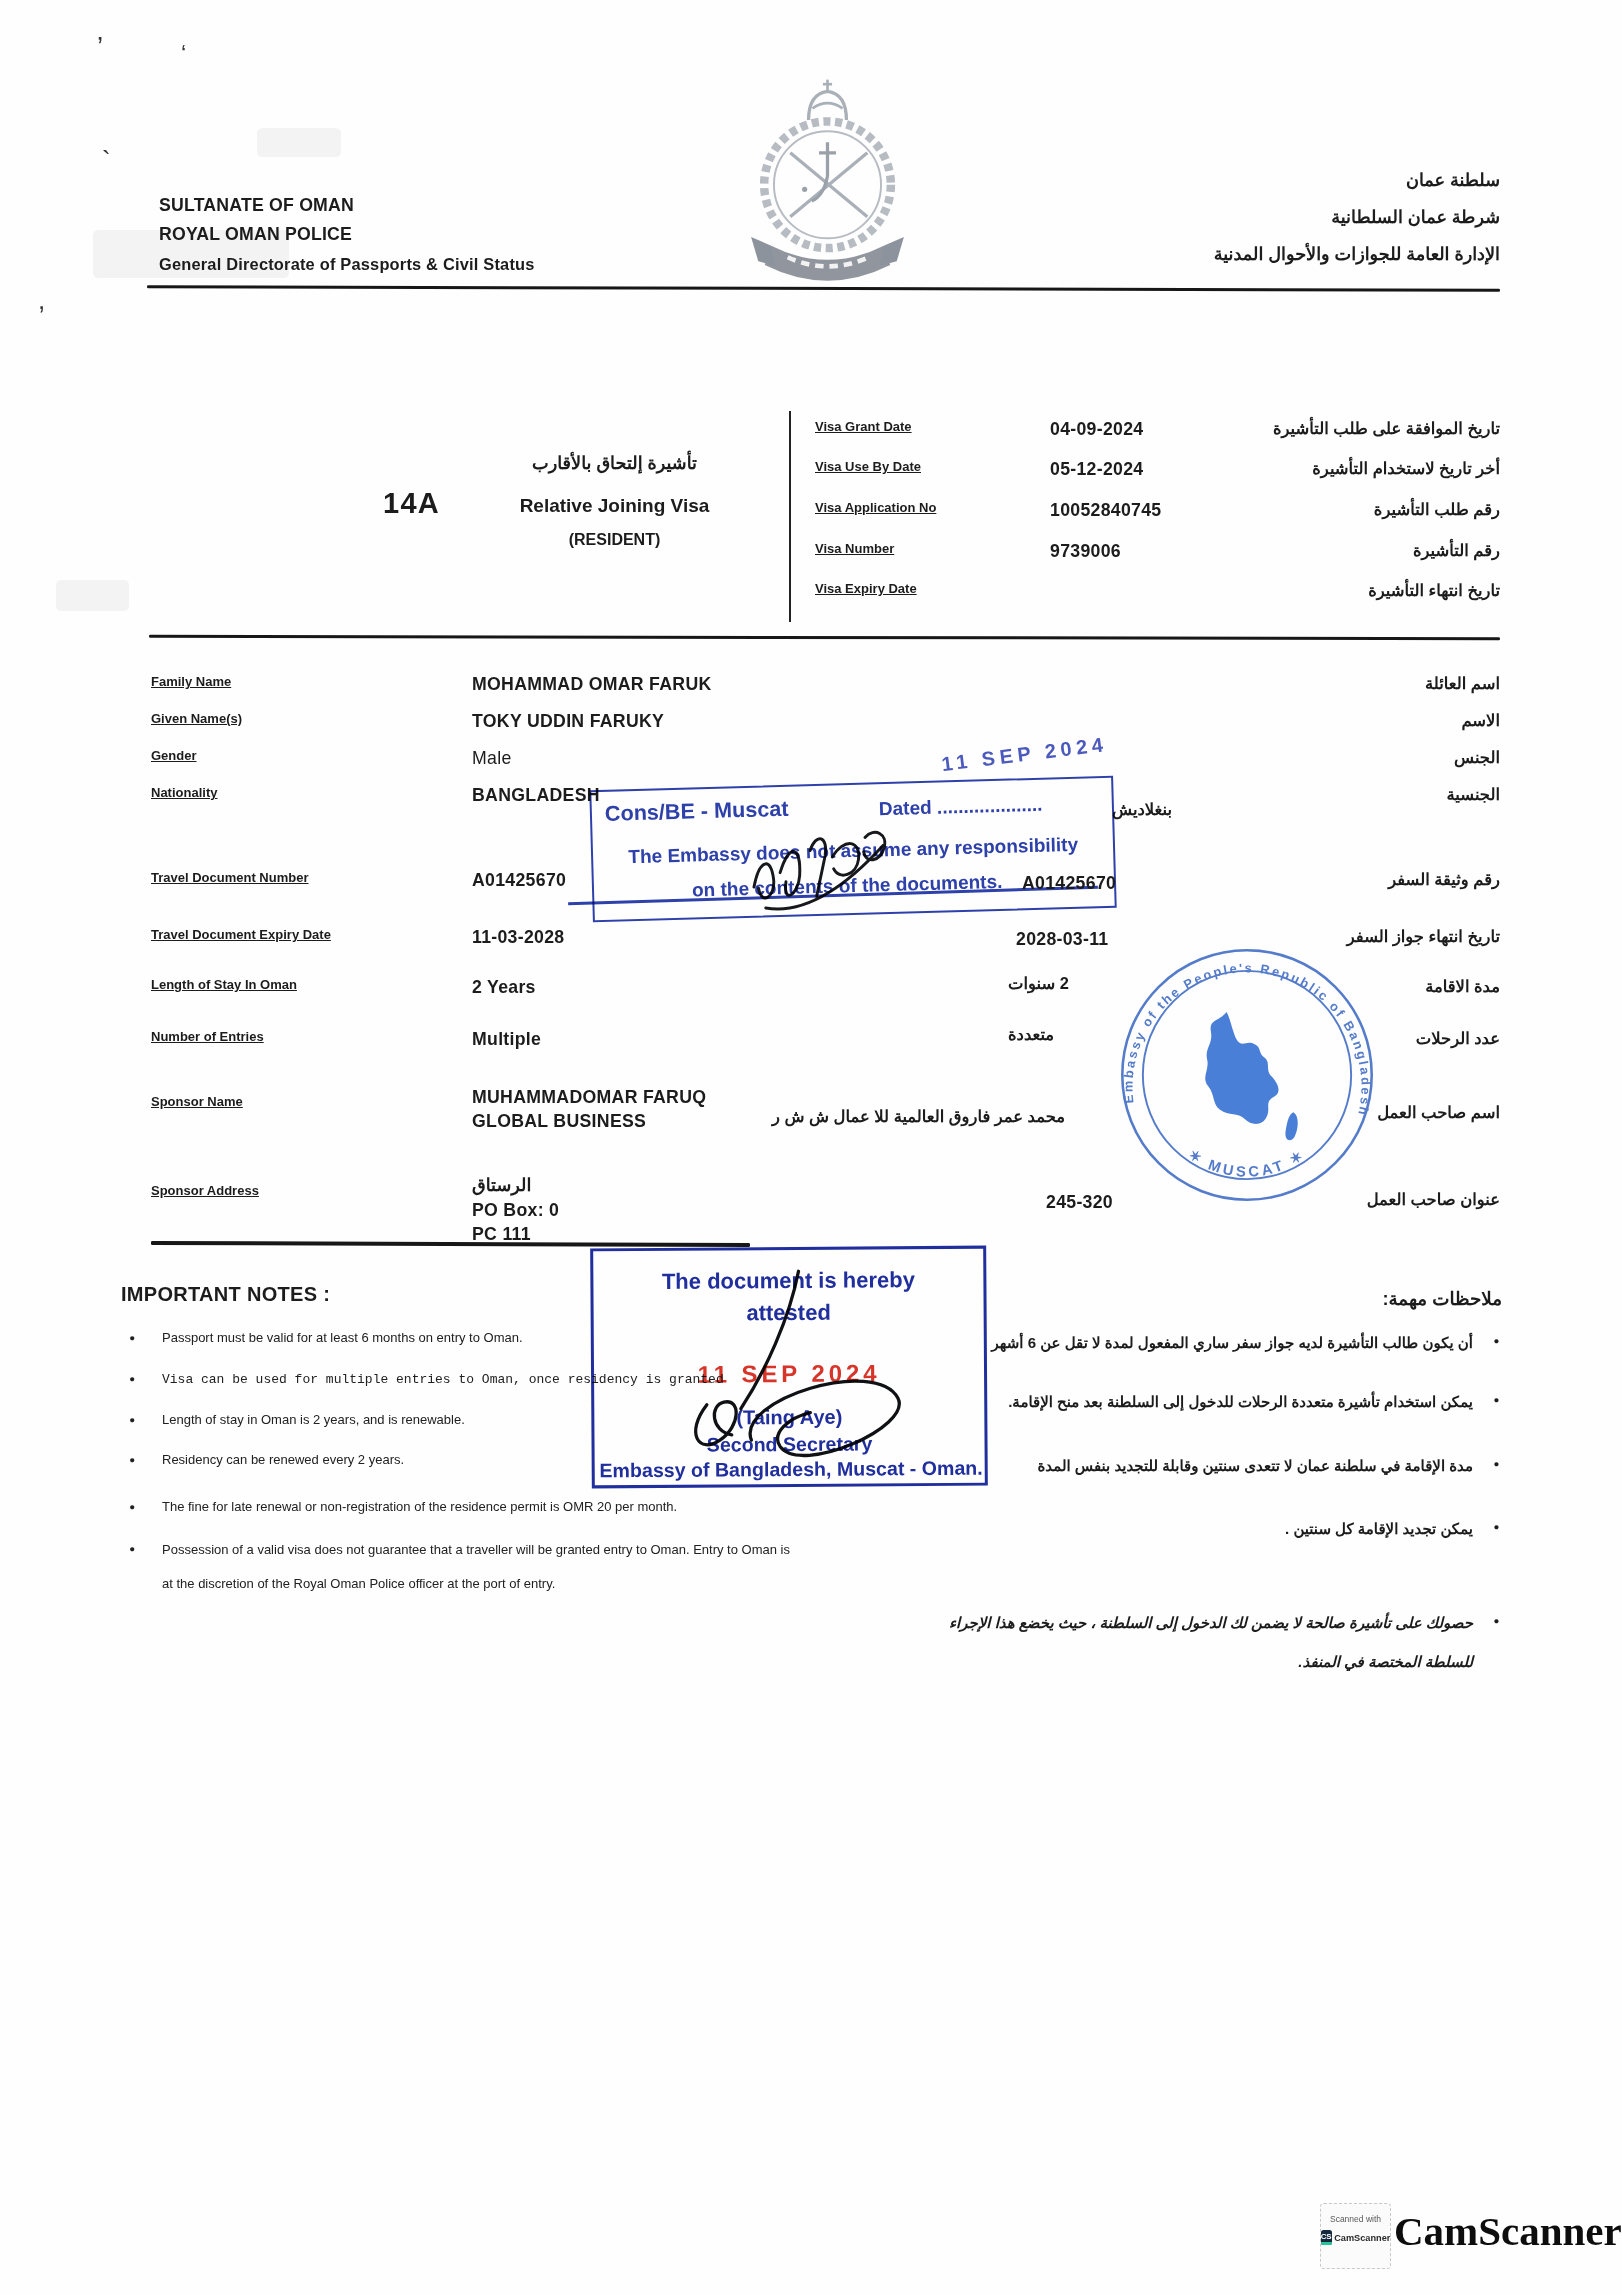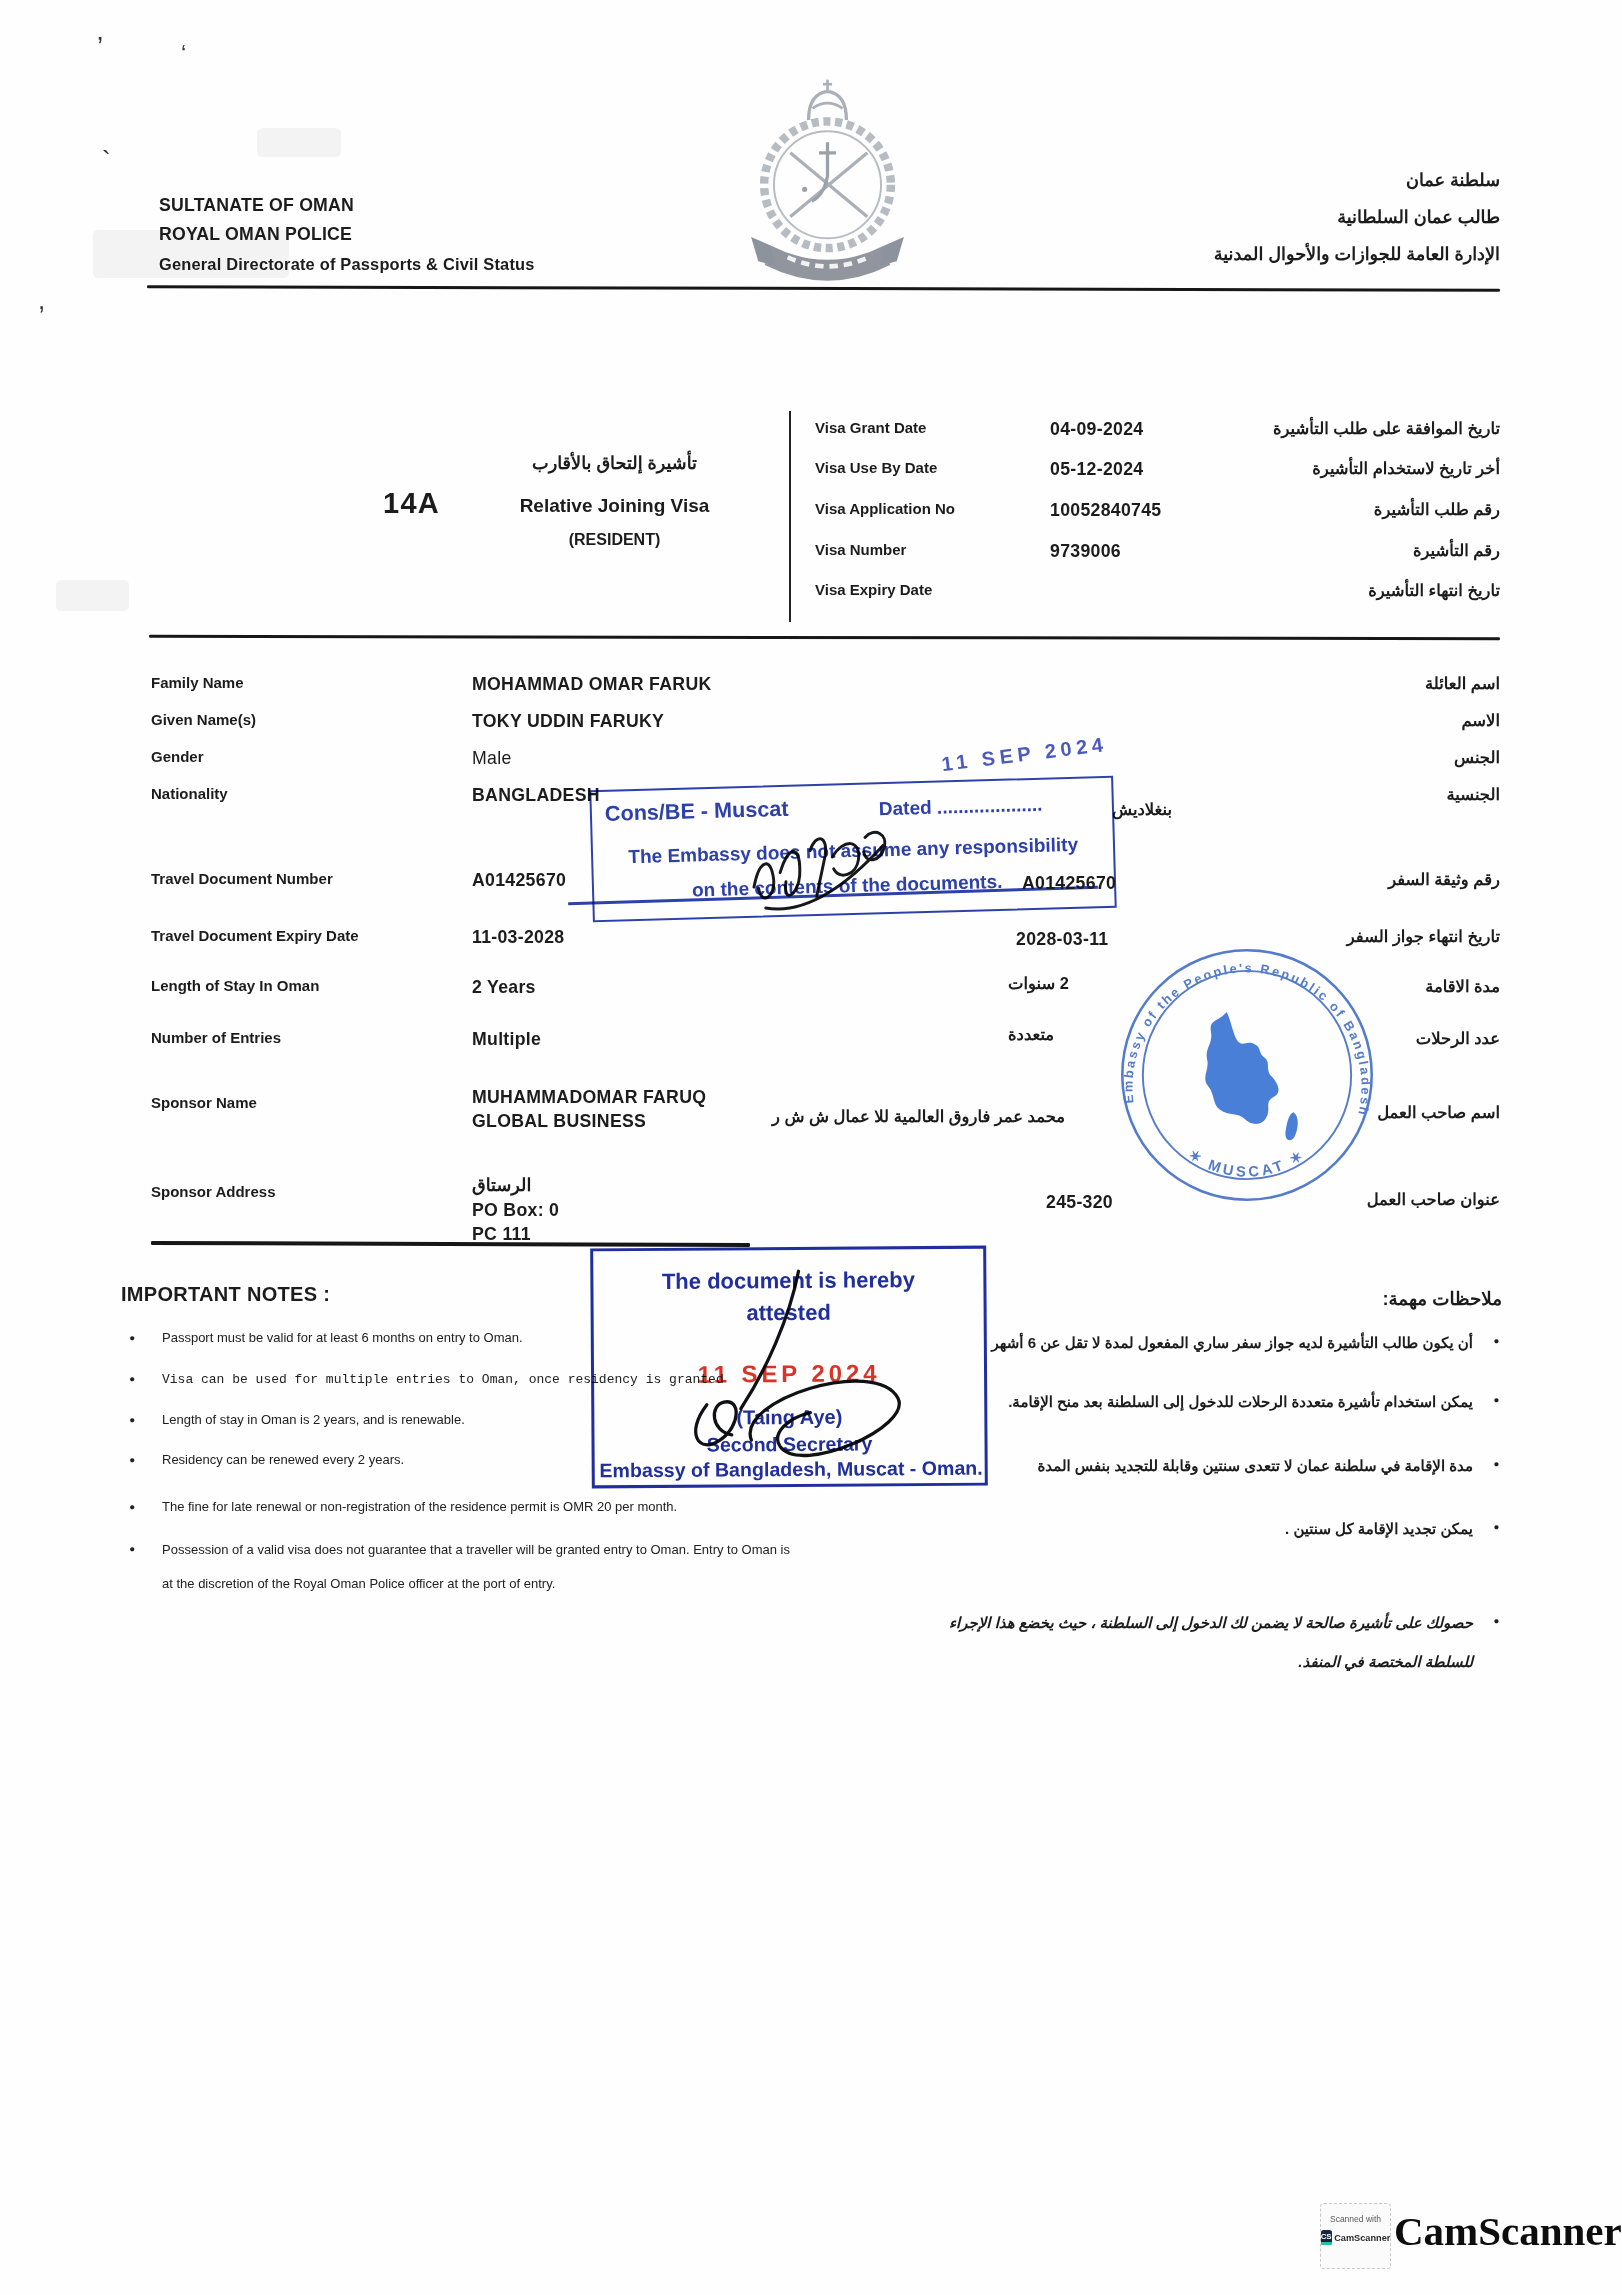--- a/index.html
+++ b/index.html
@@ -8,21 +8,21 @@
   .abs{position:absolute;}
   
   .hdr-en{left:159px;top:191px;font-size:17.7px;font-weight:700;line-height:29.4px;letter-spacing:0.2px;}
   .hdr-en .l3{font-size:16.4px;}
   .hdr-ar{right:122px;top:162px;font-size:17.7px;font-weight:700;line-height:37px;text-align:right;direction:rtl;}
   .rule{background:#171717;height:3.3px;border-radius:1.3px;}
   
   .vcode{left:383px;top:487px;font-size:29px;font-weight:700;letter-spacing:1.3px;}
   .vt{left:474px;width:281px;text-align:center;font-weight:700;}
   
-  .lbl{font-size:15px;font-weight:700;}
+  .lbl{font-size:13px;font-weight:700;text-decoration:underline;}
   .val{font-size:17.7px;font-weight:700;letter-spacing:0.3px;}
   .arlbl{right:122px;text-align:right;direction:rtl;font-size:16.4px;font-weight:700;}
   .midar{font-size:16.4px;font-weight:700;direction:rtl;}
   .vline{left:789px;top:411px;width:2px;height:211px;background:#222;}
   
   .cons-stamp{left:591px;top:783px;width:520px;height:128px;border:2.6px solid #2e41ab;
       transform:rotate(-1.6deg);mix-blend-mode:multiply;color:#2e41ab;z-index:4;}
   .cons-title{left:13px;top:9.2px;font-size:21.6px;font-weight:700;}
   .cons-dated{left:287px;top:14.4px;font-size:19px;font-weight:700;}
   .cons-l2{left:5.2px;top:55px;width:510px;font-size:19px;font-weight:700;text-align:center;}
@@ -96,21 +96,21 @@
       </g>
       <path d="M48,258 q87,44 174,0 l9,30 q-96,48 -192,0 z" fill="#848a93" opacity="0.9"></path>
       <path d="M48,258 l-30,-13 l11,37 l26,7 z" fill="#8d939c"></path>
       <path d="M222,258 l30,-13 l-11,37 l-26,7 z" fill="#8d939c"></path>
       <path d="M74,276 q62,28 124,0" stroke="#f2f2f2" stroke-width="7" fill="none" stroke-dasharray="13 9"></path>
     </svg>
   </div>
 
   <div class="abs hdr-ar">
     <div>سلطنة عمان</div>
-    <div>طالب عمان السلطانية</div>
+    <div>شرطة عمان السلطانية</div>
     <div>الإدارة العامة للجوازات والأحوال المدنية</div>
   </div>
 
   <div class="abs rule" style="left:147px;top:287px;width:1353px;transform:rotate(.15deg);"></div>
 
   <div class="abs vcode">14A</div>
   <div class="abs vt" style="top:453px;font-size:17.7px;direction:rtl;">تأشيرة إلتحاق بالأقارب</div>
   <div class="abs vt" style="top:495px;font-size:19px;">Relative Joining  Visa</div>
   <div class="abs vt" style="top:531px;font-size:16px;">(RESIDENT)</div>
 

